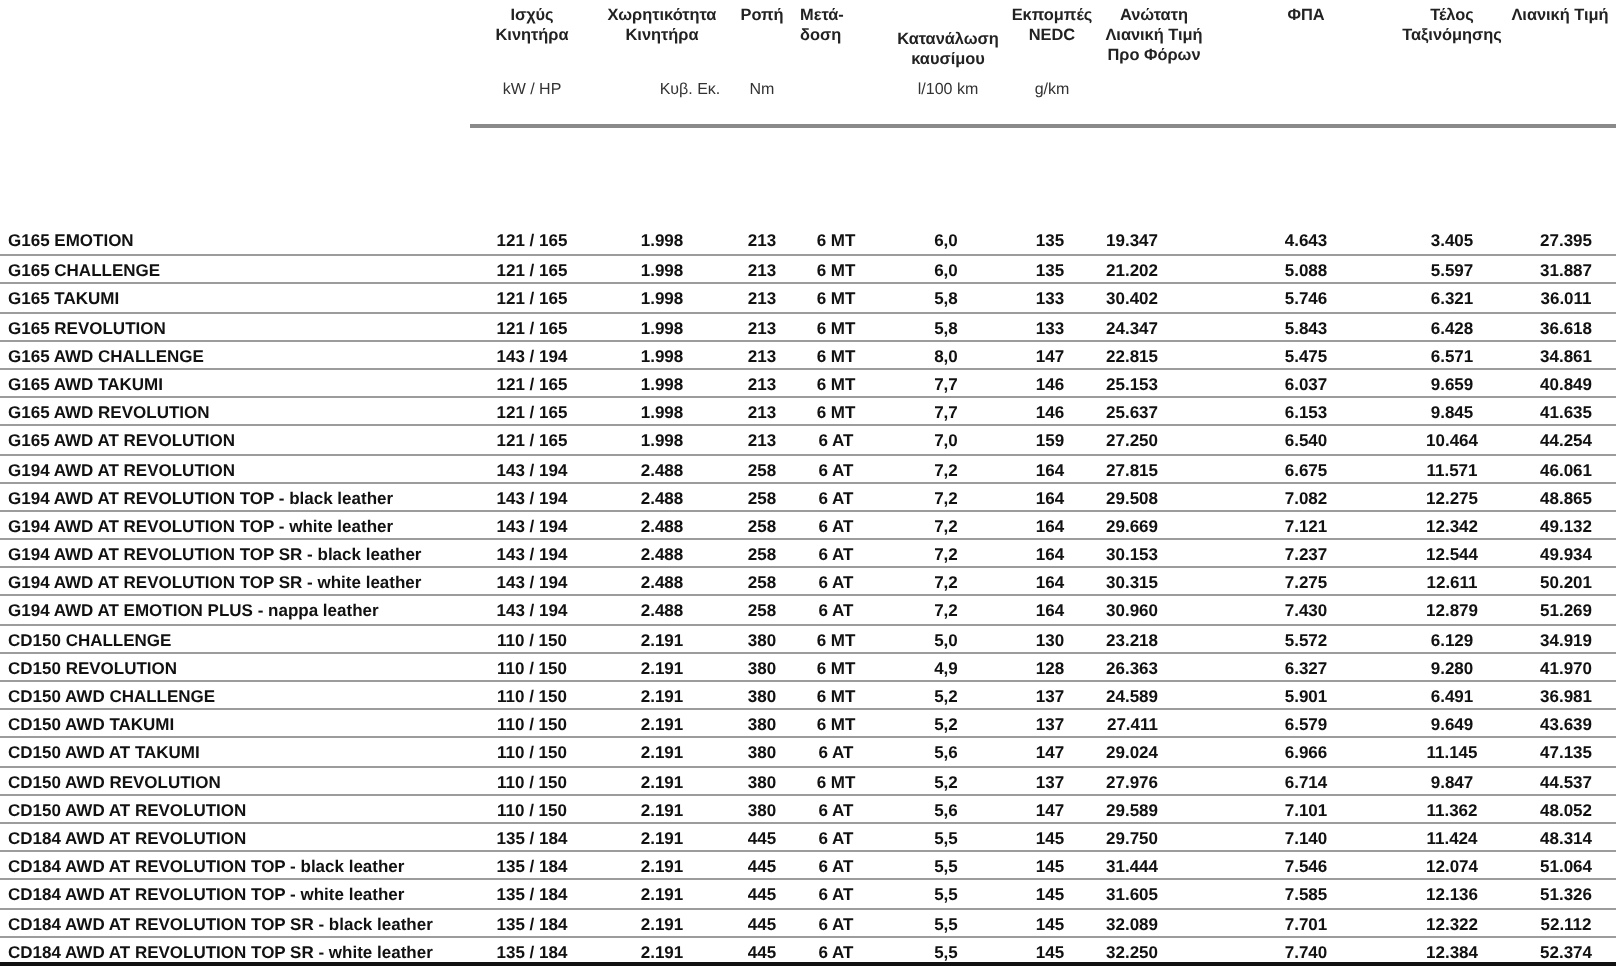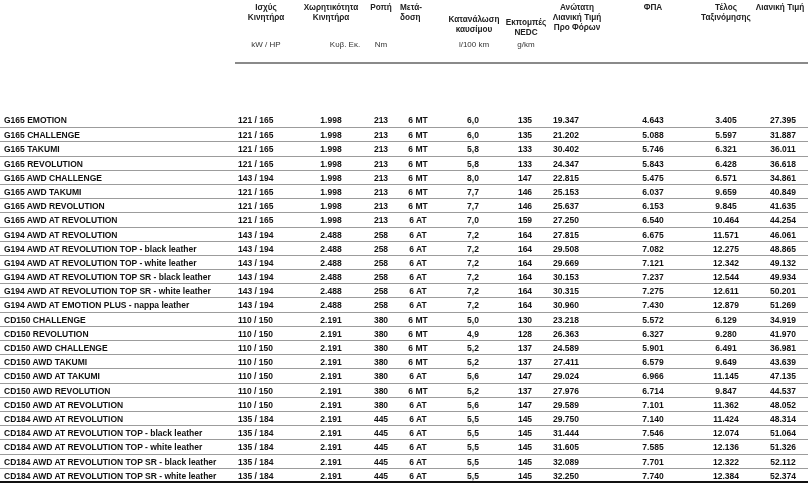--- a/index.html
+++ b/index.html
@@ -10,21 +10,21 @@
   .hcol { position: absolute; text-align: center; font-size: 8.2px; line-height: 10px;
           color: #222; font-weight: bold; }
   .hunit { position: absolute; text-align: center; font-size: 8px; color: #333; top: 40px; }
   .hline { position: absolute; left: 235px; right: 0; top: 62px; height: 2px; background: #8a8a8a; }
   .tbl { position: absolute; left: 0; top: 113px; width: 808px; }
   .row { position: relative; height: 14.2px; font-size: 8.5px; font-weight: bold;
          border-top: 1.5px solid #9c9c9c; box-sizing: border-box; }
   .row:first-child { border-top: none; }
   .row span { position: absolute; top: 1px; white-space: nowrap; line-height: 12px; }
   .c0 { left: 4px; }
-  .c1 { left: 238px; width: 56px; }
+  .c1 { left: 238px; width: 56px; text-align: center; }
   .c2 { left: 305px; width: 52px; text-align: center; }
   .c3 { left: 368px; width: 26px; text-align: center; }
   .c4 { left: 404px; width: 28px; text-align: center; }
   .c5 { left: 460px; width: 26px; text-align: center; }
   .c6 { left: 512px; width: 26px; text-align: center; }
   .c7 { left: 529px; width: 50px; text-align: right; }
   .c8 { left: 628px; width: 50px; text-align: center; }
   .c9 { left: 700px; width: 52px; text-align: center; }
   .c10 { left: 760px; width: 46px; text-align: center; }
   .bottom-line { position: absolute; left: 0; right: 0; top: 481px; height: 2px; background: #111; }
@@ -55,21 +55,21 @@
       <div>Μετά-</div>
       <div>δοση</div>
     </div>
 
     <div class="hcol" style="left:446px;width:56px;top:3px;margin-top:12px;">
       <div>Κατανάλωση</div>
       <div>καυσίμου</div>
     </div>
     <div class="hunit" style="left:446px;width:56px;">l/100 km</div>
 
-    <div class="hcol" style="left:504px;width:44px;top:18px;">
+    <div class="hcol" style="left:504px;width:44px;top:3px;">
       <div>Εκπομπές</div>
       <div>NEDC</div>
     </div>
     <div class="hunit" style="left:504px;width:44px;">g/km</div>
 
     <div class="hcol" style="left:548px;width:58px;top:3px;">
       <div>Ανώτατη</div>
       <div>Λιανική Τιμή</div>
       <div>Προ Φόρων</div>
     </div>

